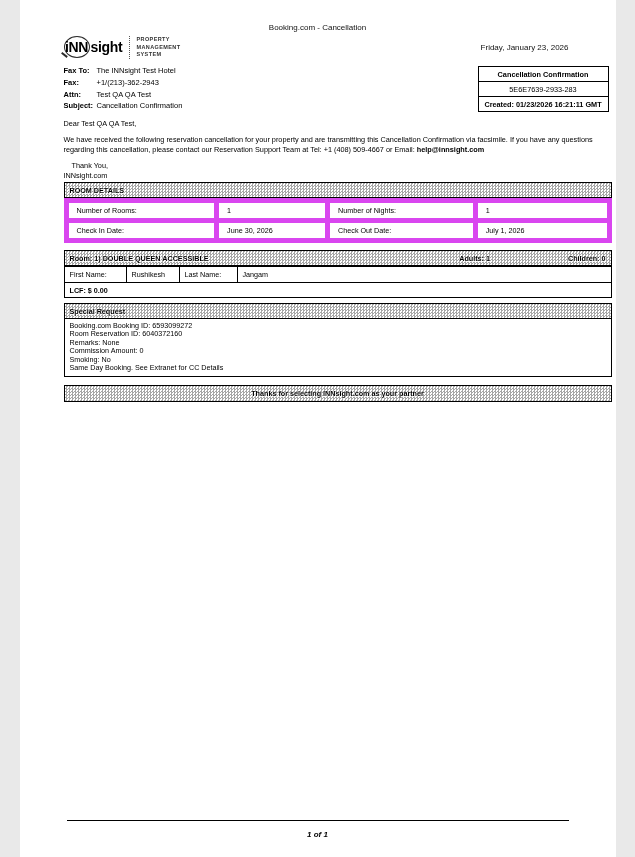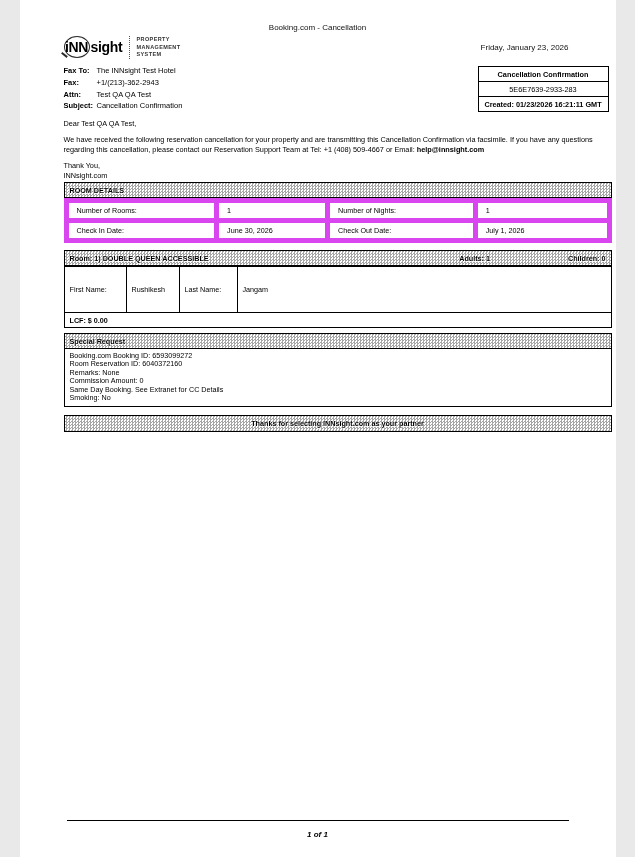--- a/index.html
+++ b/index.html
@@ -45,21 +45,21 @@
   }
   .conf-box .cb-title { font-weight:bold; padding:3px 0 2px; border-bottom:1px solid #000; }
   .conf-box .cb-id { padding:3px 0 2px; border-bottom:1px solid #000; }
   .conf-box .cb-created { font-weight:bold; padding:3px 0 2px; }
 
   
   .letter { position:absolute; left:44px; top:119px; width:547px; font-size:7.3px; line-height:9.3px; }
   .salutation { margin-bottom:7px; }
   .letter-body { margin-bottom:7px; }
   .bold { font-weight:bold; }
-  .closing { margin-bottom:1px; }
+  .closing { margin-bottom:1px;margin-left:8px; }
 
   
   .content { position:absolute; left:44px; top:182px; width:548px; font-size:7.2px; }
   .hatch {
     background-color:#fff;
     background-image:conic-gradient(#a6a6a6 25%, #ffffff 25% 50%, #a6a6a6 50% 75%, #ffffff 75%);
     background-size:3px 3px;
   }
   .section-bar {
     border:1.6px solid #000; padding:2.5px 5px; font-weight:bold; font-size:7.2px;
@@ -67,21 +67,21 @@
   }
   .room-details-table { width:100%; border-collapse:collapse; border:1.2px solid #000; }
   .room-details-table td { border:5px solid #d946ef; padding:3px 8px; font-size:7.2px; height:13px; }
   .td-l1 { width:152px; } .td-v1 { width:112px; } .td-l2 { width:149px; } .td-v2 { width:135px; }
 
   .room-block { margin-top:7px; }
   .room-bar { display:flex; align-items:center; }
   .room-bar .rb-title { flex:1; }
   .room-bar .rb-adults { margin-right:78px; }
   .name-table { width:100%; border-collapse:collapse; border:1.2px solid #000; }
-  .name-table td { border:1px solid #000; padding:18px 5px; font-size:7.2px; height:13px; }
+  .name-table td { border:1px solid #000; padding:3px 5px; font-size:7.2px; height:13px; }
   .nt-fl { width:62px; } .nt-fv { width:53px; } .nt-ll { width:58px; }
   .lcf-row { border:1.2px solid #000; border-top:none; padding:2.5px 5px; font-weight:bold; }
 
   .sr-block { margin-top:5px; }
   .sr-body { border:1.2px solid #000; border-top:none; padding:3px 5px 4px; line-height:8.4px; }
 
   .footer-banner {
     margin-top:8px; border:1.8px solid #000; text-align:center;
     padding:3px 16px; font-weight:bold; font-size:7.2px;
     text-shadow:0.5px 0.5px 0 #fff, -0.5px -0.5px 0 #fff;
@@ -188,22 +188,22 @@
       <div class="lcf-row">LCF: $ 0.00</div>
     </div>
 
     <div class="sr-block">
       <div class="section-bar hatch">Special Request</div>
       <div class="sr-body">
         <div>Booking.com Booking ID: 6593099272</div>
         <div>Room Reservation ID: 6040372160</div>
         <div>Remarks: None</div>
         <div>Commission Amount: 0</div>
+        <div>Smoking: No</div>
         <div>Same Day Booking. See Extranet for CC Details</div>
-        <div>Smoking: No</div>
       </div>
     </div>
 
     <div class="footer-banner hatch">Thanks for selecting INNsight.com as your partner</div>
 
   </div>
 
   <div class="page-footer">
     <span class="page-number">1 of 1</span>
   </div>

